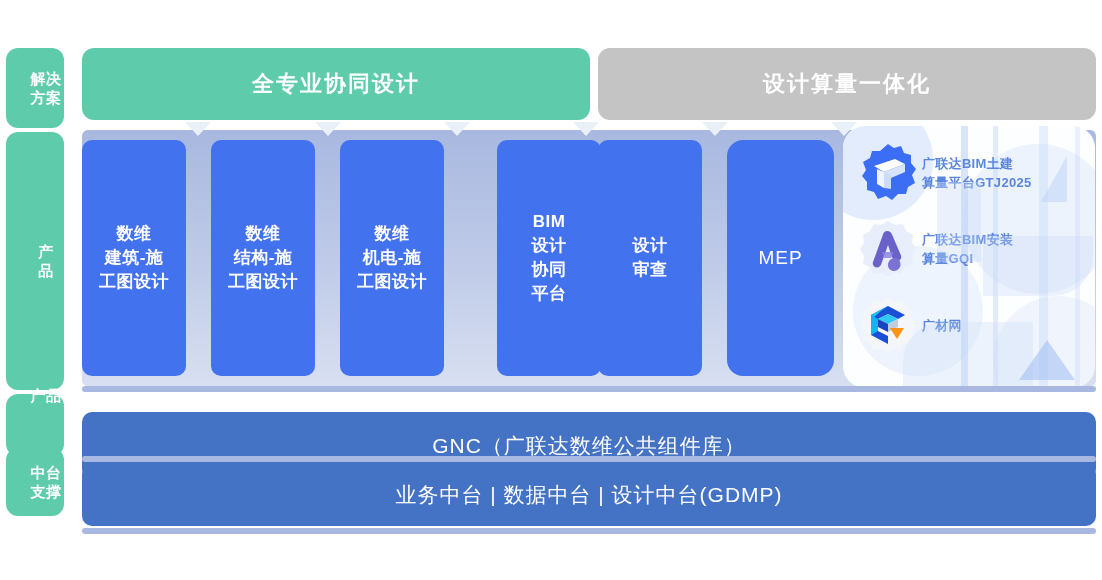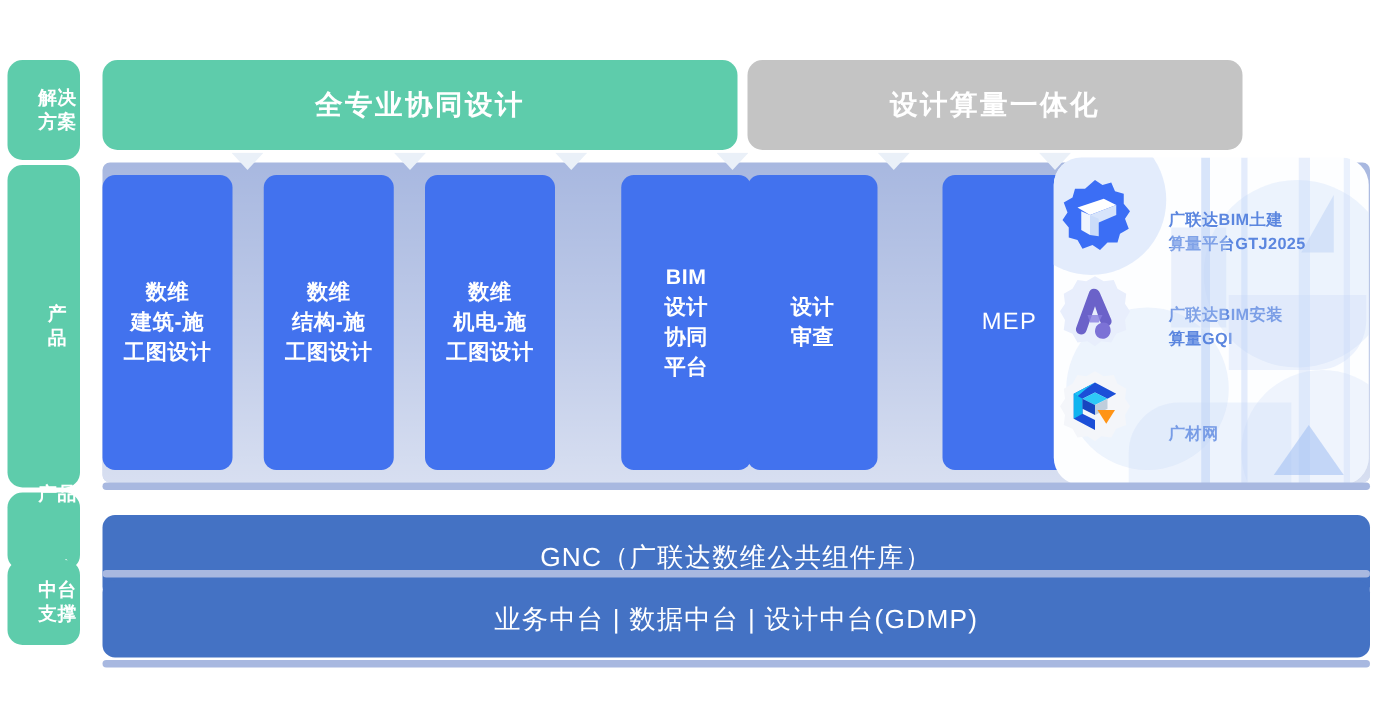--- a/index.html
+++ b/index.html
@@ -60,21 +60,21 @@
     letter-spacing: 2px;
   }
   #bar-collab {
     left: 82px;
     width: 508px;
     background: #5ECCAB;
     justify-content: center;
   }
   #bar-quantity {
     left: 598px;
-    width: 396px;
+    width: 498px;
     background: #C4C4C4;
   }
 
   
   #products-band {
     position: absolute;
     left: 82px;
     top: 130px;
     width: 1014px;
     height: 256px;
@@ -149,24 +149,24 @@
     opacity: 0.85;
   }
   .deco-line {
     position: absolute;
     background: #BFD3F7;
     opacity: 0.6;
   }
 
   .app-row {
     position: absolute;
-    left: 2px;
-    display: flex;
-    align-items: flex-end;
-    gap: 28px;
+    left: 14px;
+    display: flex;
+    align-items: center;
+    gap: 3px;
     width: 238px;
   }
   #app-row-0 { top: 16px; }
   #app-row-1 { top: 92px; }
   #app-row-2 { top: 168px; }
 
   .app-icon {
     flex: 0 0 auto;
     width: 62px;
     height: 62px;
@@ -296,21 +296,21 @@
     <span class="ln">设计</span>
     <span class="ln">协同</span>
     <span class="ln">平台</span>
   </div>
 
   <div class="product-card" id="card-4" style="left:598px; width:104px;">
     <span class="ln">设计</span>
     <span class="ln">审查</span>
   </div>
 
-  <div class="product-card latin" id="card-5" style="left:754px; width:107px;">
+  <div class="product-card latin" id="card-5" style="left:727px; width:107px;border-radius:16px;">
     <span class="ln">MEP</span>
   </div>
 
   <div id="right-panel">
     <div id="right-panel-deco">
       <div class="deco-blob" style="left:-30px; top:-26px; width:120px; height:120px;"></div>
       <div class="deco-blob" style="left:120px; top:18px;  width:150px; height:150px; opacity:.55;"></div>
       <div class="deco-blob" style="left:10px;  top:120px; width:130px; height:130px; opacity:.5;"></div>
       <div class="deco-blob" style="left:150px; top:170px; width:130px; height:130px; opacity:.45;"></div>
       <div class="deco-line" style="left:118px; top:0px;   width:7px;  height:262px;"></div>

